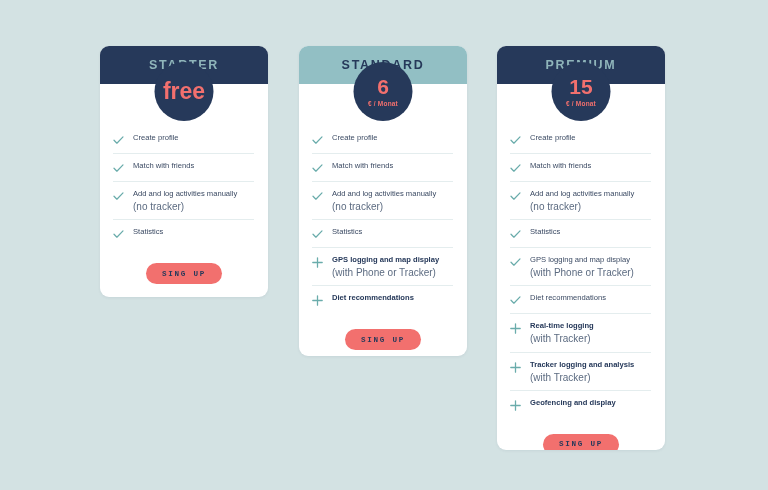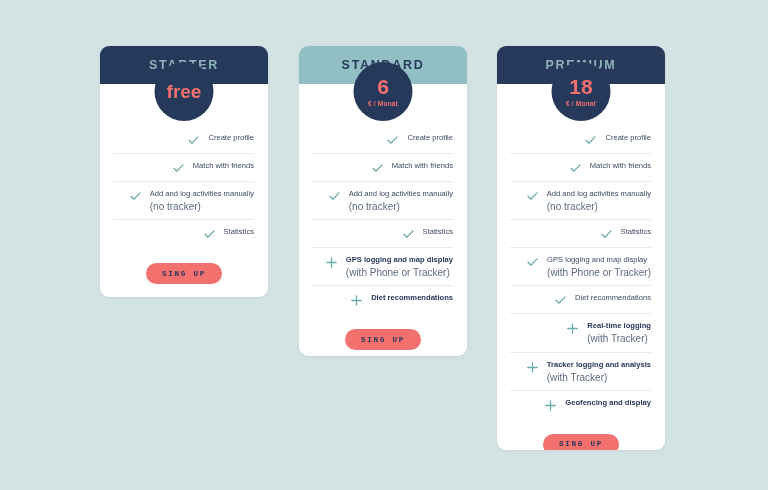--- a/index.html
+++ b/index.html
@@ -65,42 +65,41 @@
     align-items: center;
     justify-content: center;
     color: #f2706e;
   }
   .badge-amount {
     font-size: 21px;
     font-weight: bold;
     line-height: 1;
   }
   .badge-amount--word {
-    font-size: 19px;
+    font-size: 23px;
   }
   .badge-period {
     font-size: 6.5px;
     font-weight: bold;
     letter-spacing: 0.2px;
     margin-top: 3px;
   }
 
   
   .features {
     list-style: none;
     padding: 0 14px 0 13px;
     margin-top: 2px;
   }
   .feature {
     display: flex;
     align-items: flex-start;
     gap: 9px;
     padding: 7px 0 6px 0;
     border-bottom: 1px solid #e4edee;
-    justify-content: flex-end;
   }
   .feature:last-child { border-bottom: none; }
 
   .f-icon {
     flex: 0 0 11px;
     width: 11px;
     height: 13px;
     display: flex;
     align-items: center;
     justify-content: center;
@@ -279,21 +278,21 @@
       <div class="cta-wrap">
         <button class="cta">SING UP</button>
       </div>
     </div>
     <div class="card card--premium">
       <div class="card-head head--navy">
         <span>PREMIUM</span>
       </div>
       <div class="badge-wrap">
         <div class="badge">
-          <span class="badge-amount">18</span>
+          <span class="badge-amount">15</span>
           <span class="badge-period">€ / Monat</span>
         </div>
       </div>
       <ul class="features">
         <li class="feature">
           <span class="f-icon">
             <svg width="11" height="9" viewBox="0 0 11 9">
               <path d="M1 4.2 L3.9 7.2 L10 0.9" fill="none" stroke="#6aacab" stroke-width="1.25" stroke-linecap="round" stroke-linejoin="round"></path>
             </svg>
           </span>

